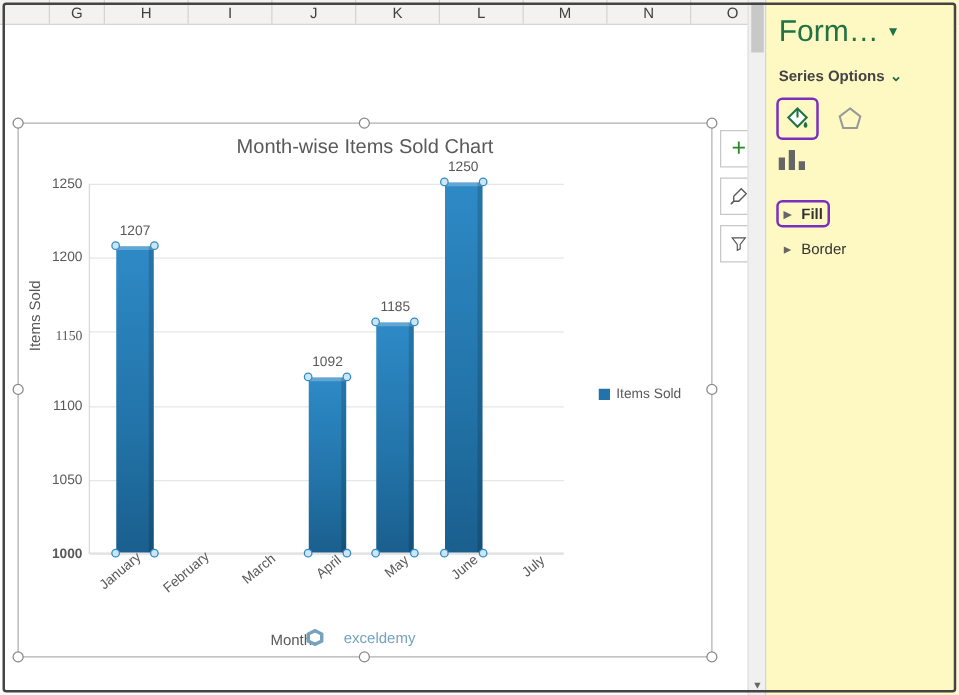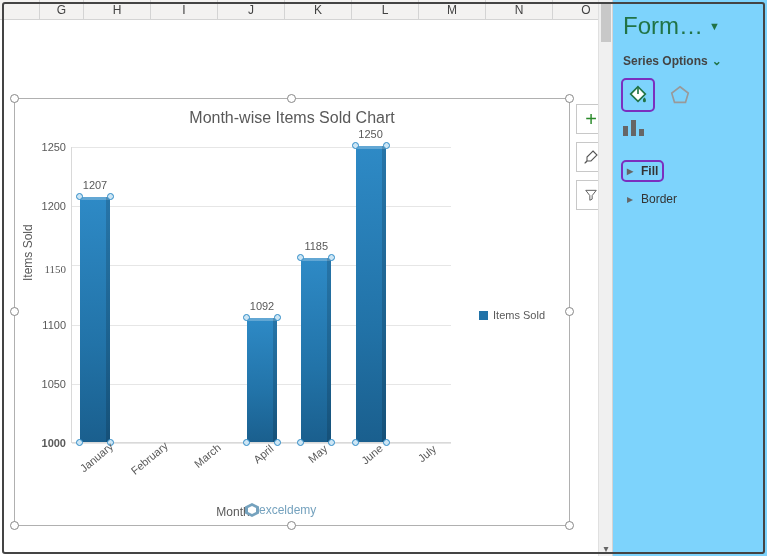--- a/index.html
+++ b/index.html
@@ -26,35 +26,35 @@
 .bar .dl { position: absolute; top: -18px; left: 50%; transform: translateX(-50%); font-size: 11px; color: #595959; white-space: nowrap; }
 .bar .pt { position: absolute; width: 7px; height: 7px; border: 1px solid #2e8ac6; background: #cde6f5; border-radius: 50%; }
 .bar .pt.l { left: -4px; } .bar .pt.r { right: -4px; }
 .bar .pt.t { top: -4px; } .bar .pt.b { bottom: -4px; }
 .xtick { position: absolute; top: 100%; font-size: 11px; color: #595959; transform-origin: top left; transform: rotate(-40deg) translate(-80%,4px); white-space: nowrap; }
 .y-axis-title { position: absolute; left: 6px; top: 182px; font-size: 12px; color: #595959; transform: rotate(-90deg); transform-origin: left top; }
 .x-axis-title { position: absolute; left: 0; width: 436px; bottom: 6px; text-align: center; font-size: 12px; color: #595959; }
 .legend { position: absolute; right: 24px; top: 210px; font-size: 11px; color: #595959; display:flex; align-items:center; gap:5px; }
 .legend-sw { width: 9px; height: 9px; background: #2273a8; }
 
-.watermark { position: absolute; left: 230px; bottom: 8px; font-size: 12px; color: #75a2be; display:flex; align-items:center; gap:0; }
+.watermark { position: absolute; left: 230px; bottom: 8px; font-size: 12px; color: #75a2be; display:flex; align-items:center; gap:16px; }
 .wm-icon { width:14px; height:14px; background:#75a2be; clip-path: polygon(50% 0,100% 25%,100% 75%,50% 100%,0 75%,0 25%); position:relative; }
 .wm-icon:after { content:""; position:absolute; inset:3px; background:#fff; clip-path: polygon(50% 0,100% 25%,100% 75%,50% 100%,0 75%,0 25%);}
 
 .side-buttons { position: absolute; left: 576px; top: 84px; display: flex; flex-direction: column; gap: 8px; }
 .side-btn { width: 30px; height: 30px; border: 1px solid #c8c8c8; background: #fff; display:flex; align-items:center; justify-content:center; color:#555; }
 .side-btn.plus { color:#2a8a2a; font-size:20px; font-weight:300; }
 .brush-icon { width:16px; height:16px; }
 .funnel { width:14px; height:14px; }
 
 .vscroll { position:absolute; left:598px; top:0; width:14px; height:556px; background:#f0f0f0; border-left:1px solid #e0e0e0; }
 .vscroll .thumb { position:absolute; left:2px; top:2px; width:10px; height:40px; background:#c8c8c8; }
 .vscroll .arrow { position:absolute; left:0; width:14px; height:16px; display:flex; align-items:center; justify-content:center; color:#666; font-size:10px; }
 
-.format-pane { position: absolute; left: 612px; top: 0; width: 155px; height: 556px; background: #7dd3fc; border-left: 1px solid #d4d4d4; padding: 12px 10px; }
+.format-pane { position: absolute; left: 612px; top: 0; width: 155px; height: 556px; background: #fef9c3; border-left: 1px solid #d4d4d4; padding: 12px 10px; }
 .pane-title { font-size: 24px; color: #217346; font-weight: 400; display:flex; align-items:center; gap:6px;}
 .pane-title .dd { font-size: 11px; color:#217346; }
 .series-opt { margin-top: 14px; font-size: 12px; font-weight: 600; color: #444; display:flex; align-items:center; gap:4px;}
 .series-opt .chev { color:#217346; font-size:12px; }
 .icon-row { margin-top: 12px; display:flex; gap:12px; align-items:center;}
 .icon-btn { width:30px; height:30px; display:flex; align-items:center; justify-content:center; }
 .hl-purple { outline: 2.5px solid #7b2fbf; border-radius:3px; }
 .paint-icon svg, .pentagon-icon svg { width:22px; height:22px; }
 .barset-icon { margin-top:10px; width:24px; display:flex; gap:3px; align-items:flex-end;}
 .barset-icon span { width:5px; background:#666;}
@@ -103,31 +103,31 @@
           <div class="grid-line" style="top: 236.8px;"></div>
           <div class="ytick" style="top: 236.8px;">1050</div>
           <div class="grid-line" style="top: 177.6px;"></div>
           <div class="ytick" style="top: 177.6px;">1100</div>
           <div class="grid-line" style="top: 118.4px;"></div>
           <div class="ytick" style="top: 122px; font-family: Liberation Serif, serif;">1150</div>
           <div class="grid-line" style="top: 59.2px;"></div>
           <div class="ytick" style="top: 59.2px;">1200</div>
           <div class="grid-line" style="top: 0px;"></div>
           <div class="ytick" style="top: 0px;">1250</div>
-          <div class="bar" style="left: 8px; height: 245.088px; width: 30px;">
+          <div class="bar" style="left: 21px; height: 245.088px; width: 30px;">
             <div class="dl">1207</div>
             <span class="pt l t"></span>
             <span class="pt r t"></span>
             <span class="pt l b"></span>
             <span class="pt r b"></span>
           </div>
           <div class="xtick" style="left: 27.1429px;">January</div>
           <div class="xtick" style="left: 81.4286px;">February</div>
           <div class="xtick" style="left: 135.714px;">March</div>
-          <div class="bar" style="left: 175px; height: 124px; width: 30px;">
+          <div class="bar" style="left: 175px; height: 140px; width: 30px;">
             <div class="dl">1092</div>
             <span class="pt l t"></span>
             <span class="pt r t"></span>
             <span class="pt l b"></span>
             <span class="pt r b"></span>
           </div>
           <div class="xtick" style="left: 190px;">April</div>
           <div class="bar" style="left: 229.286px; height: 184px; width: 30px;">
             <div class="dl">1185</div>
             <span class="pt l t"></span>

